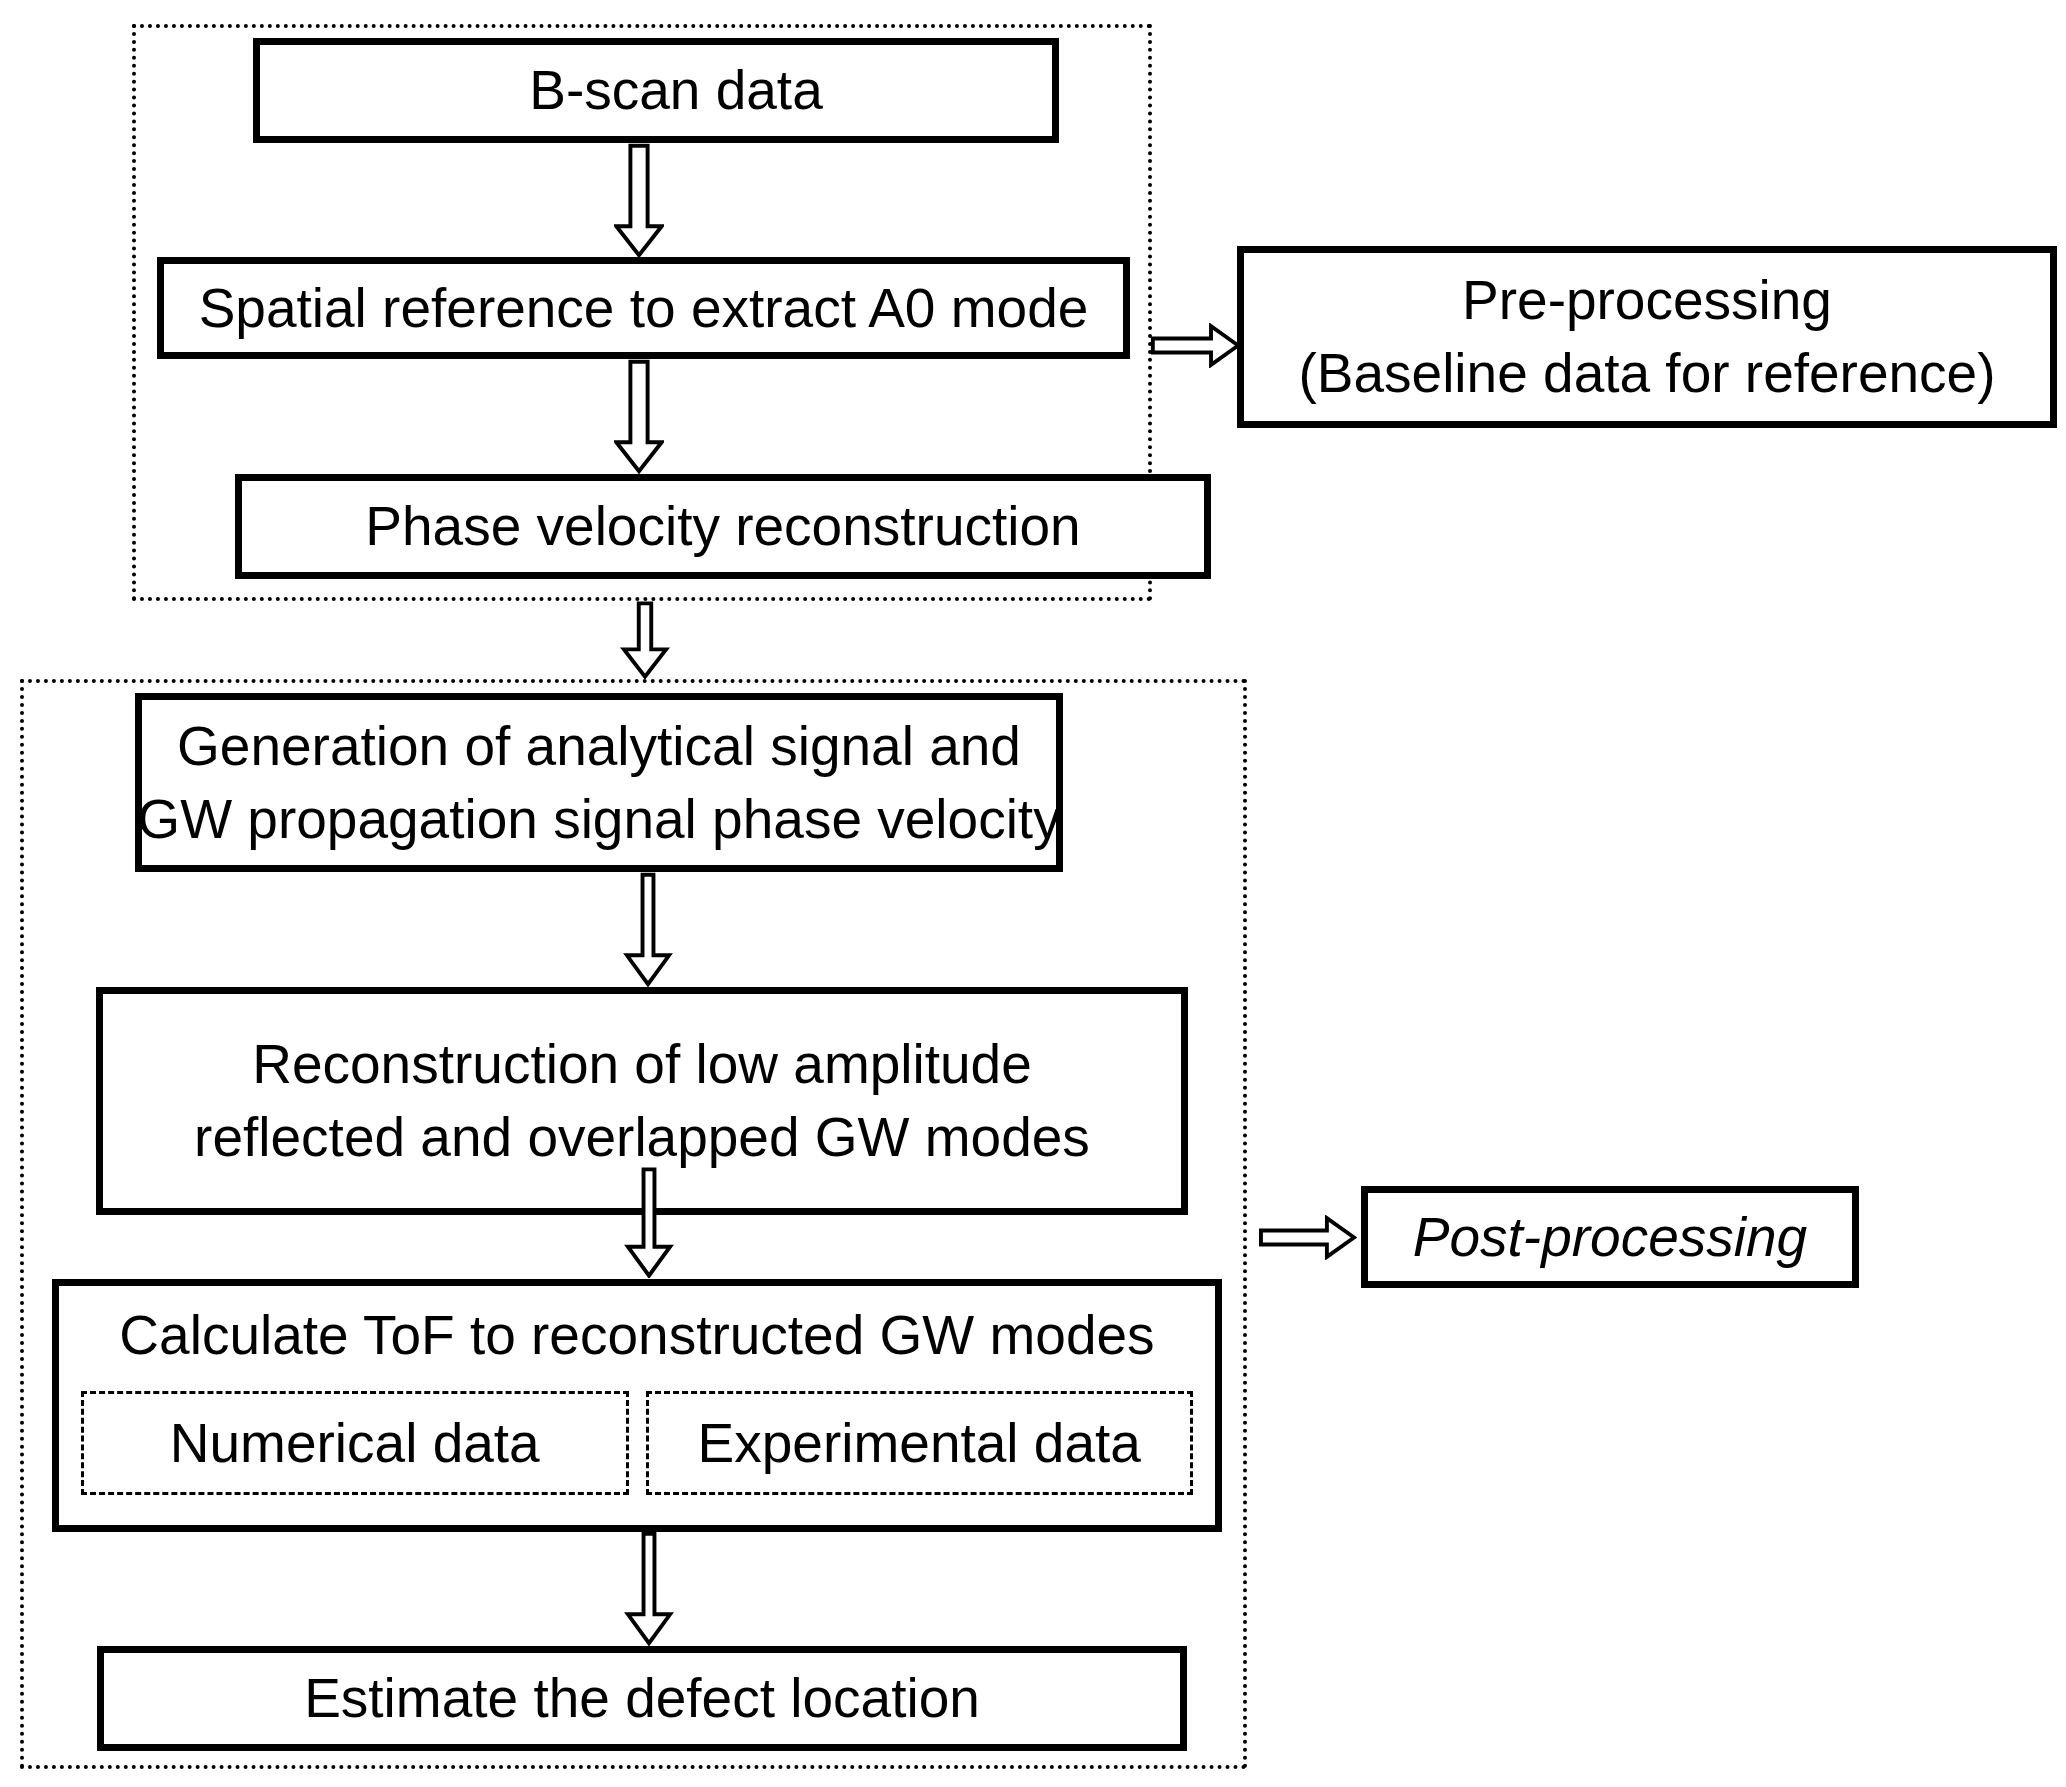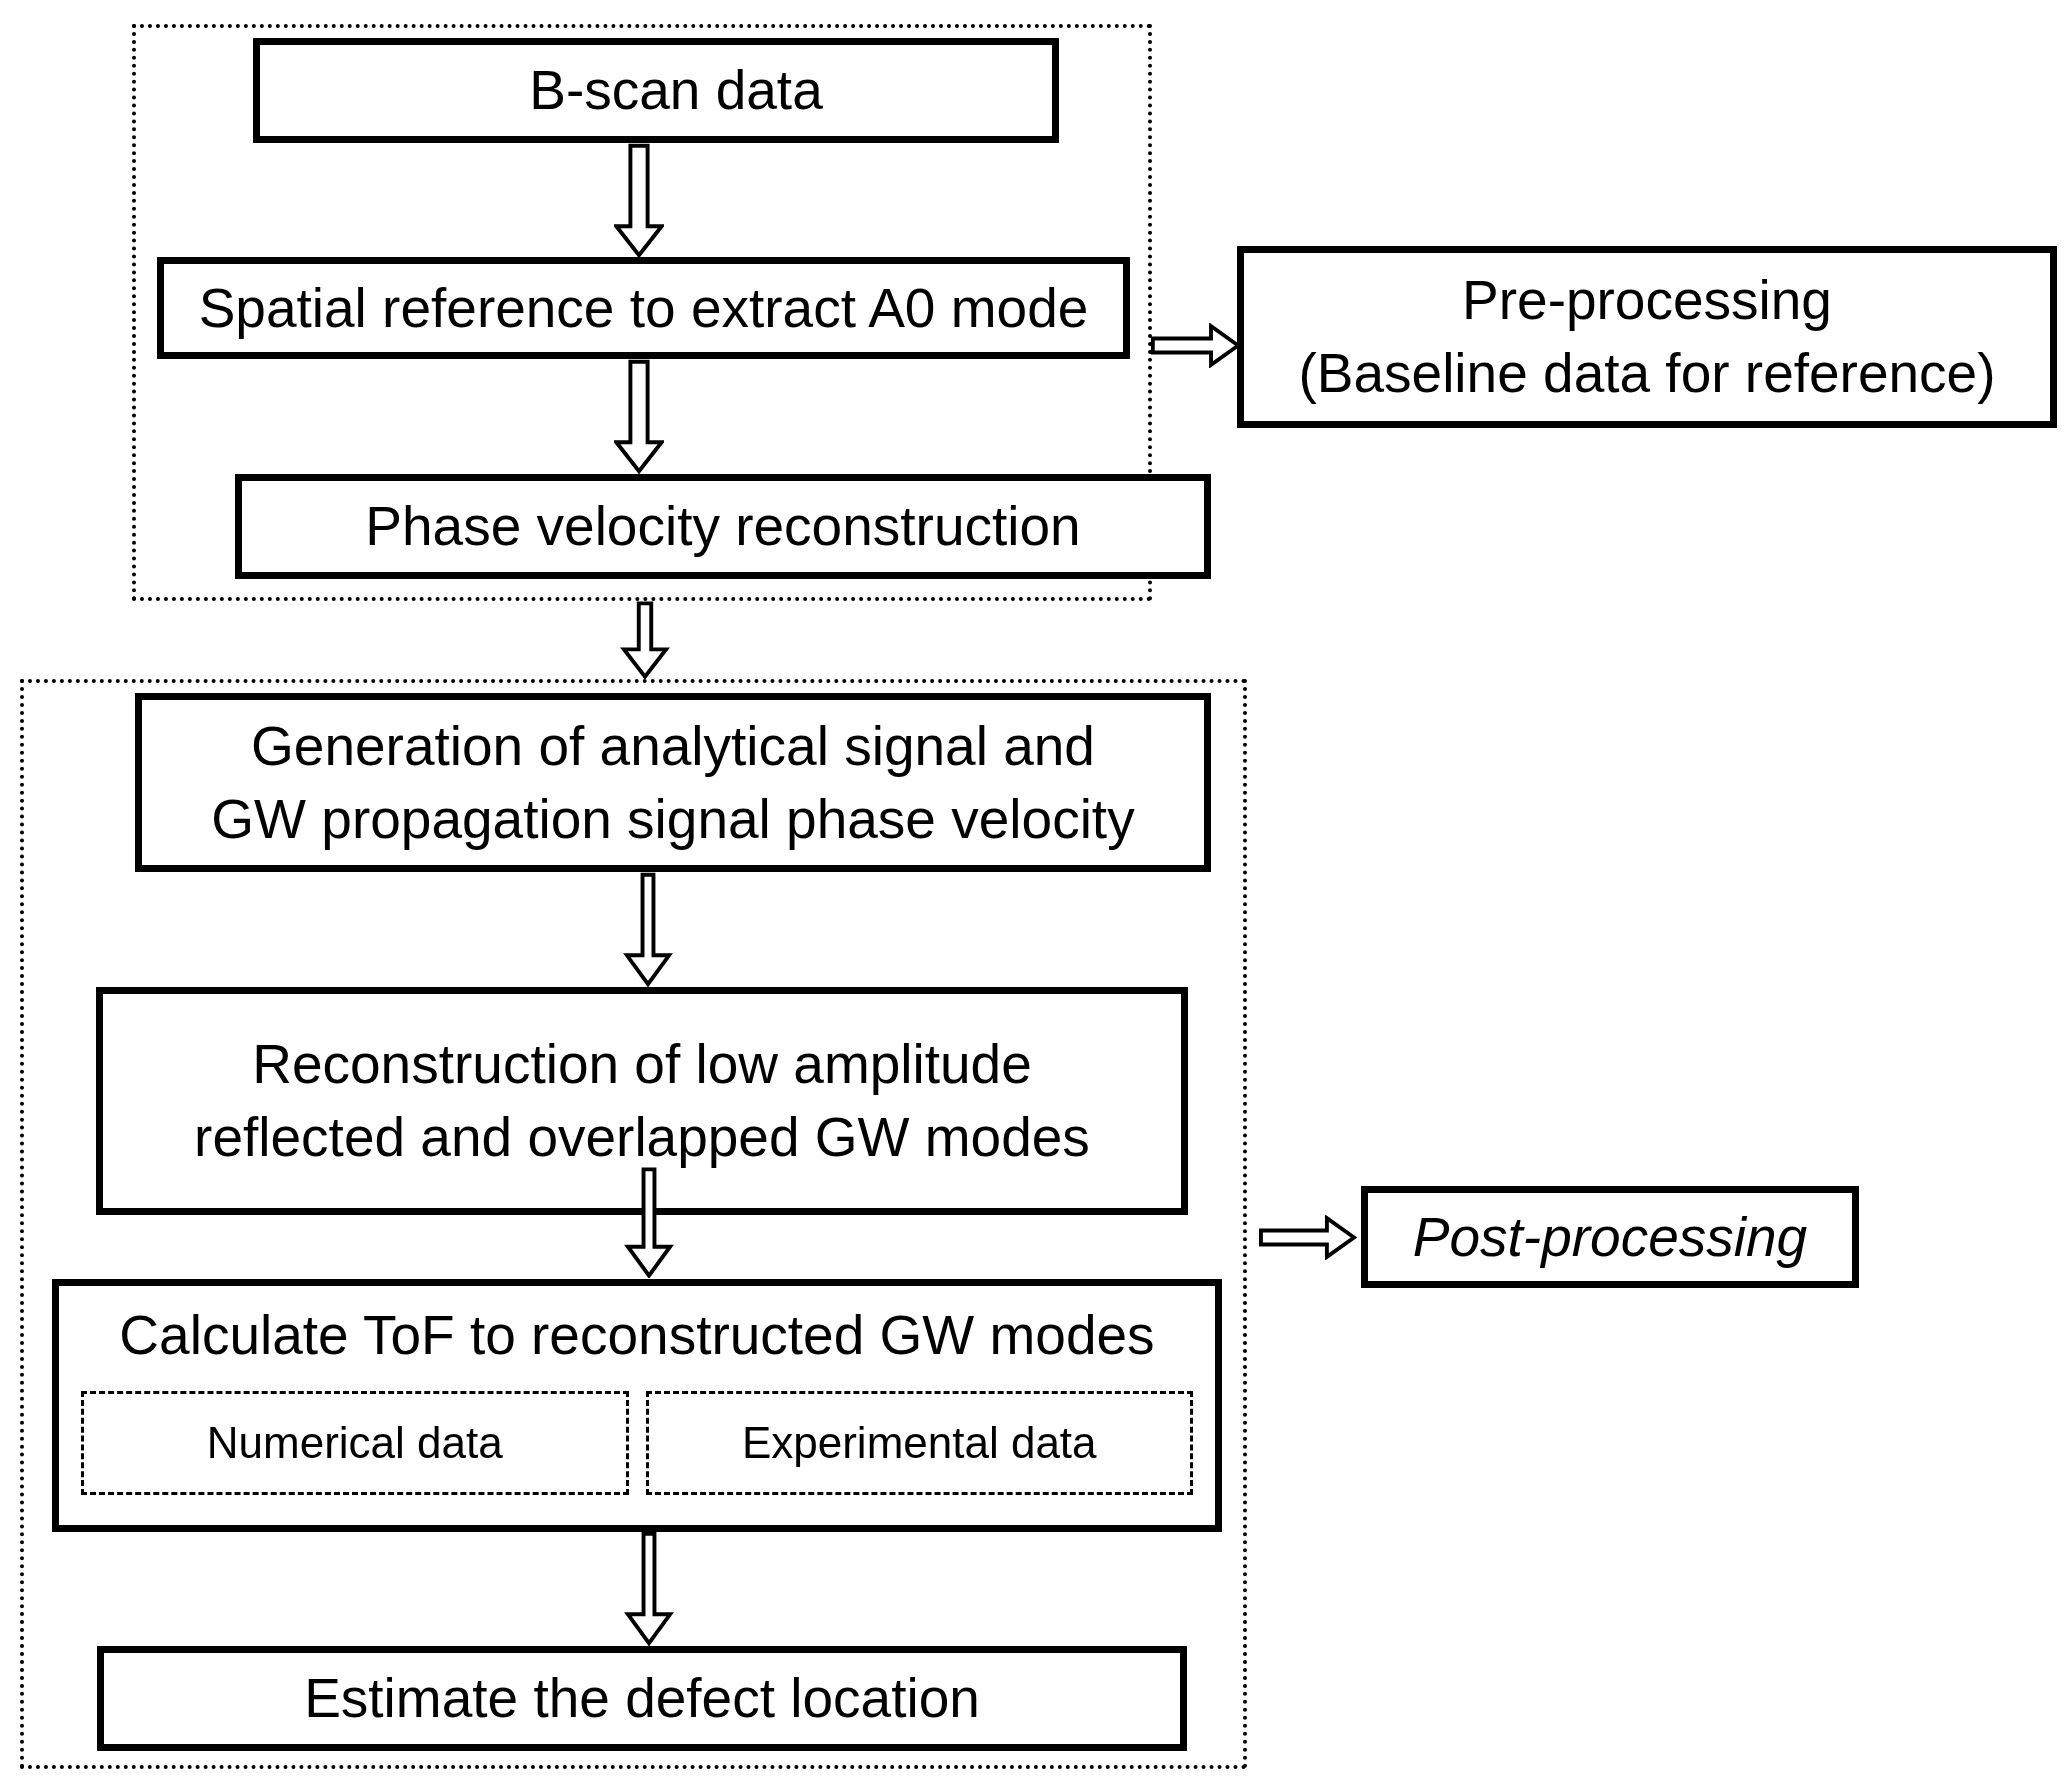--- a/index.html
+++ b/index.html
@@ -37,41 +37,41 @@
     white-space: nowrap;
   }
   .dashed-box {
     border: 3.9px dashed #000000;
     background: #ffffff;
     box-sizing: border-box;
     display: flex;
     align-items: center;
     justify-content: center;
     text-align: right;
-    font-size: 44px;
+    font-size: 55px;
     white-space: nowrap;
   }
   .arrow {
     position: absolute;
   }
   .arrow polygon {
     fill: #ffffff;
     stroke: #000000;
     stroke-width: 5;
     stroke-linejoin: miter;
   }
   
   #group-pre  { left: 132px; top: 23.5px;  width: 1020px; height: 577px; }
   #group-post { left: 20.4px;  top: 679px; width: 1227px; height: 1090px; }
 
   #box-bscan          { left: 253px;  top: 38px;   width: 806px; height: 105px; padding-left: 40px; }
   #box-spatial        { left: 157px;  top: 257px;  width: 973px; height: 102px; }
   #box-phase          { left: 235px;  top: 474px;  width: 976px; height: 105px; }
   #box-preprocessing  { left: 1237px; top: 246px;  width: 820px; height: 182px; }
-  #box-generation     { left: 135px;  top: 693px;  width: 1076px; height: 179px; }
+  #box-generation     { left: 135px;  top: 693px;  width: 928px; height: 179px; }
   #box-reconstruction { left: 96px;  top: 987px; width: 1092px; height: 228px; }
   #box-calculate      { left: 52px;   top: 1279px; width: 1170px; height: 253px;
                         justify-content: flex-start; }
   #box-estimate       { left: 97px;  top: 1646px; width: 1090px; height: 105px; }
   #box-postprocessing { left: 1361px; top: 1186px; width: 498px;  height: 102px; font-style: italic; }
 
   .calc-title {
     height: 99px;
     display: flex;
     align-items: center;

